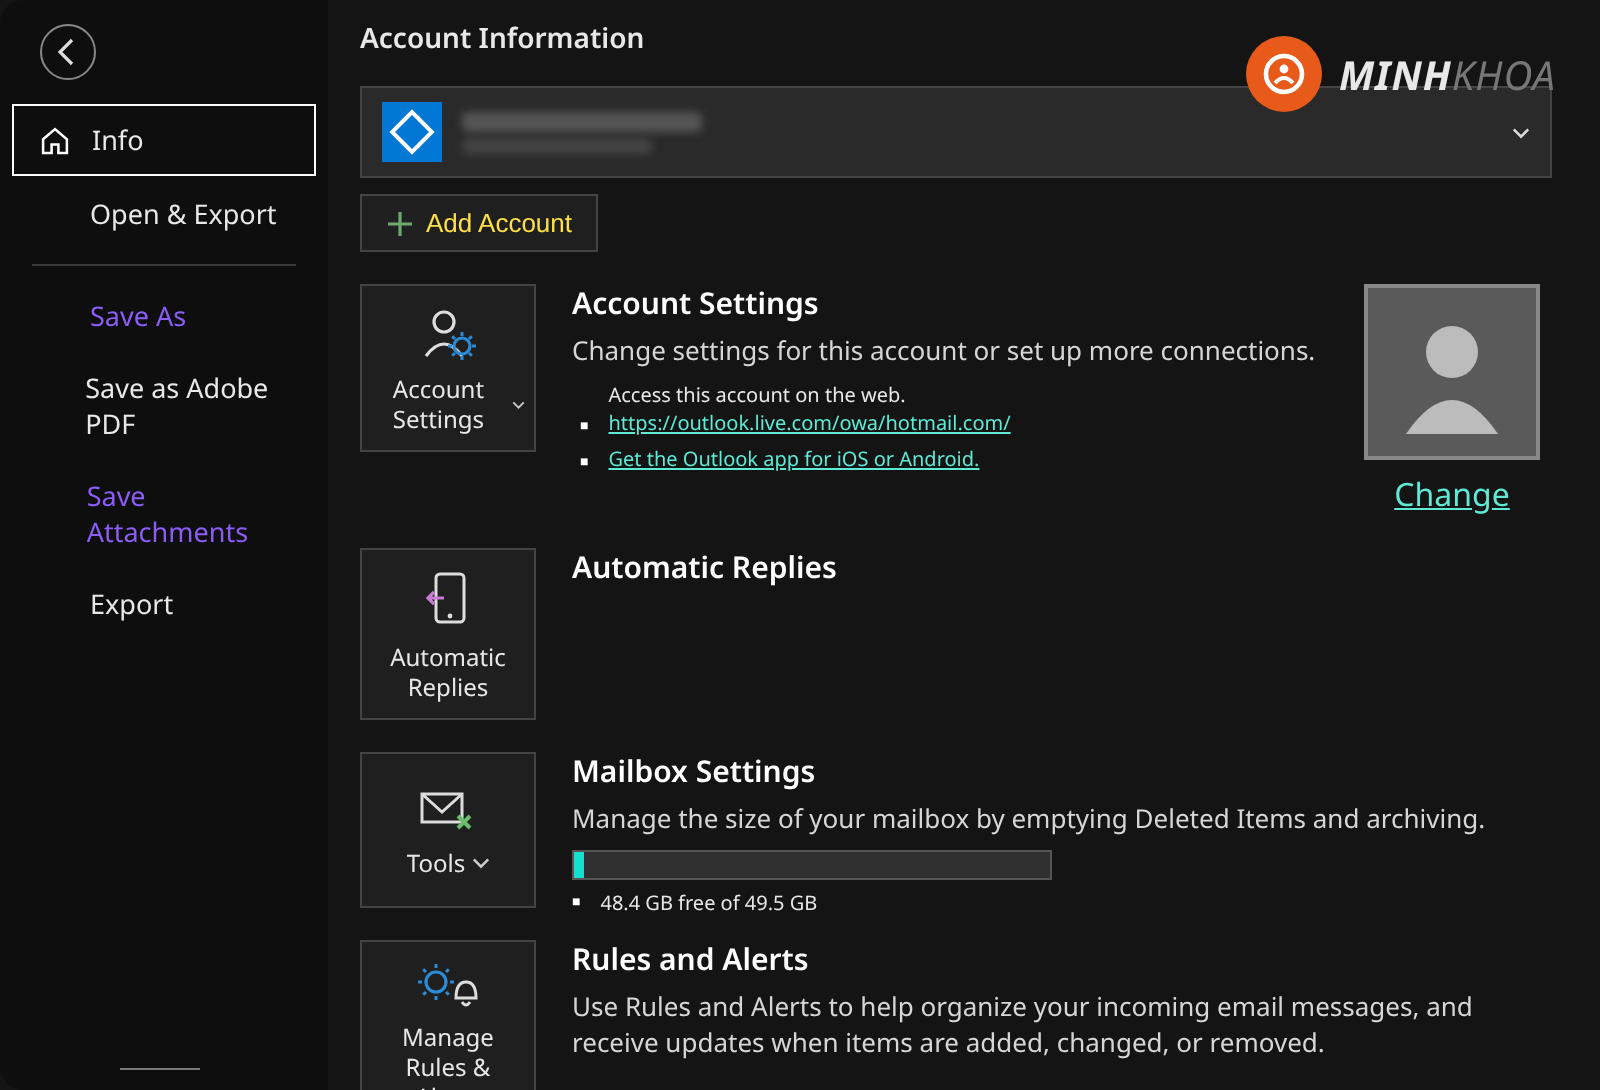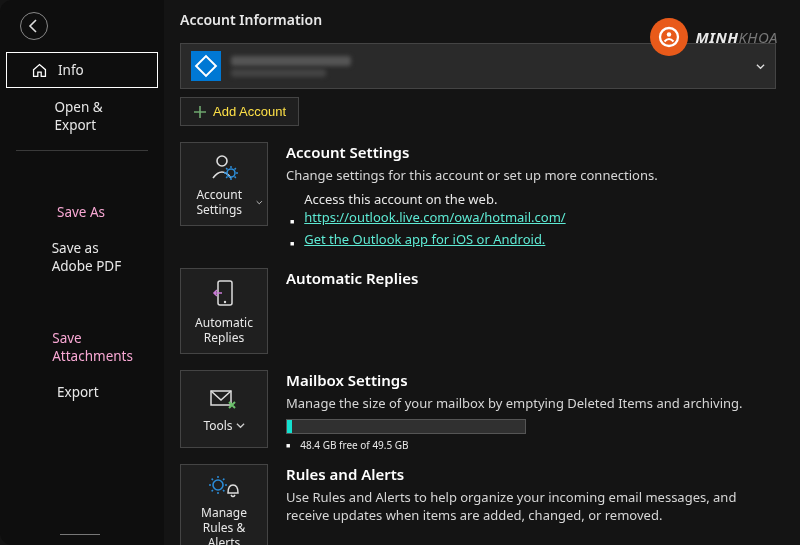--- a/index.html
+++ b/index.html
@@ -27,26 +27,26 @@
     border: 1px solid #888;
     border-radius: 50%;
     display:flex; align-items:center; justify-content:center;
     margin: 4px 0 10px 14px;
     cursor: pointer;
   }
   .nav-item {
     display:flex;
     align-items:center;
     gap:10px;
-    padding: 8px 24px;
+    padding: 8px 12px;
     cursor: pointer;
     font-size: 13.5px;
     color:#e8e8e8;
   }
-  .nav-item.dim { color: #f9a8d4; margin-top: 36px; }
+  .nav-item.dim { color: #8b5cf6; }
   .nav-item.selected {
     border: 1px solid #fff;
   }
   .nav-divider {
     height:1px;
     background:#3a3a3a;
     margin: 6px 10px;
   }
   .sidebar-bottom-line{
     position:absolute;
@@ -129,21 +129,21 @@
     font-size:12px;
     text-align:center;
     line-height:1.25;
     gap:6px;
   }
   .big-btn .lbl { display:flex; align-items:center; gap:3px; }
   .section-body { flex:1; font-size:13px; }
   .section-body h3 { font-size:15px; font-weight:600; margin-bottom:4px; color:#fff; }
   .section-body p.desc { color:#d6d6d6; margin-bottom:6px; font-size:13px; }
   ul.bullets { list-style: none; padding-left: 4px; }
-  ul.bullets li { display:flex; gap:10px; align-items:flex-end; margin-bottom:4px; font-size:13px;}
+  ul.bullets li { display:flex; gap:10px; align-items:flex-end; margin-bottom:4px; font-size:10px;}
   ul.bullets li::before { content:'■'; font-size:7px; margin-top:5px; color:#fff;}
   a.link { color:#5eead4; text-decoration: underline; cursor:pointer;}
   .avatar-block {
     display:flex; flex-direction:column; align-items:center; gap:6px;
     width:100px;
   }
   .avatar {
     width:88px; height:88px;
     background:#5a5a5a;
     border:2px solid #888;
@@ -168,21 +168,21 @@
     position:absolute;
     top:18px; right:22px;
     display:flex; align-items:center; gap:8px;
     z-index:50;
   }
   .brand-circle{
     width:38px;height:38px;border-radius:50%;
     background:#e85a1a;
     display:flex;align-items:center;justify-content:center;
   }
-  .brand-txt { font-style:italic; font-weight:700; font-size:15px; letter-spacing:0.5px;}
+  .brand-txt { font-style:italic; font-weight:700; font-size:20px; letter-spacing:0.5px;}
   .brand-txt .dim{color:#777; font-weight:400;}
   svg { display:block; }
   .chev{ width:9px;height:9px; }
 </style>
 </head>
 <body>
 
 <div class="brand">
   <div class="brand-circle">
     <svg width="22" height="22" viewBox="0 0 22 22">
@@ -293,20 +293,29 @@
           <span>
             <span>Access this account on the web.</span><br>
             <a class="link">https://outlook.live.com/owa/hotmail.com/</a>
           </span>
         </li>
         <li>
           <a class="link">Get the Outlook app for iOS or Android.</a>
         </li>
       </ul>
     </div>
+    <div class="avatar-block">
+      <div class="avatar">
+        <svg width="70" height="70" viewBox="0 0 70 70">
+            <circle cx="35" cy="25" r="13" fill="#bcbcbc"></circle>
+            <path d="M12 66 q23 -34 46 0 Z" fill="#bcbcbc"></path>
+          </svg>
+      </div>
+      <a class="link">Change</a>
+    </div>
   </div>
 
   
   <div class="section">
     <div class="big-btn">
       <span>
         <svg width="26" height="30" viewBox="0 0 26 30">
             <rect x="7" y="2" width="14" height="24" rx="2" fill="none" stroke="#ddd" stroke-width="1.5"></rect>
             <circle cx="14" cy="23" r="1.2" fill="#ddd"></circle>
             <path d="M11 14 L4 14 M6 11 L3 14 L6 17" stroke="#c97bd6" stroke-width="1.6" fill="none"></path>

